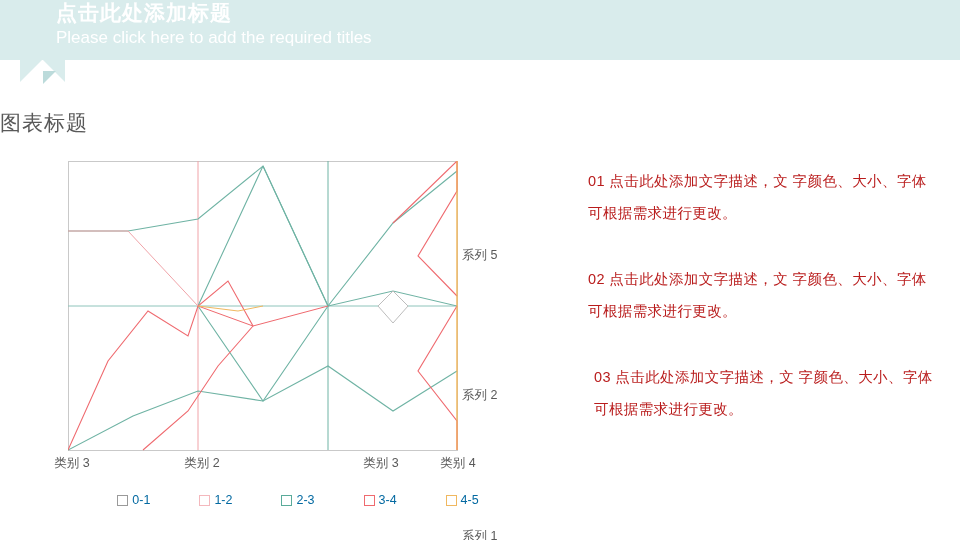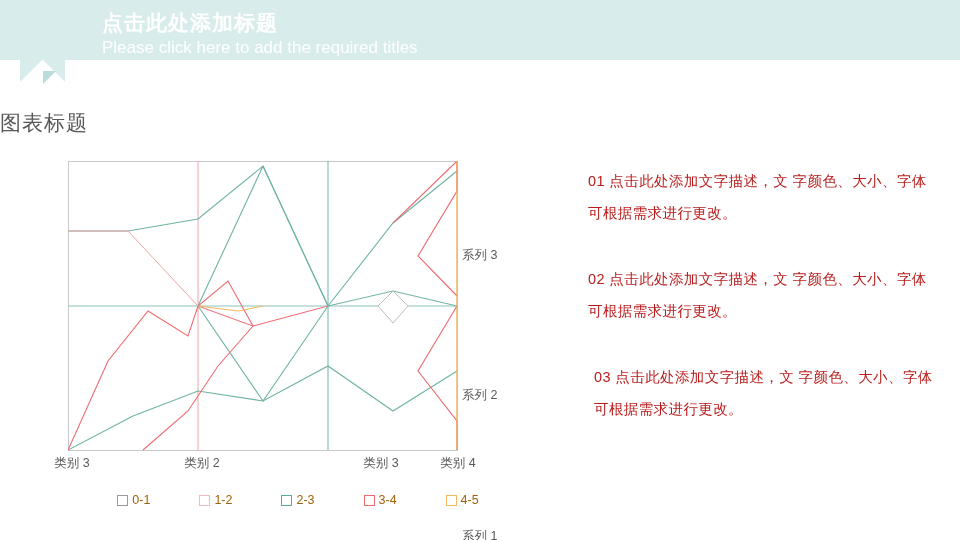--- a/index.html
+++ b/index.html
@@ -20,23 +20,22 @@
     position: absolute;
     left: 0;
     top: 0;
     width: 960px;
     height: 60px;
     background: #d9ecec;
   }
   .header-titles {
     position: absolute;
     left: 56px;
-    top: 10px;
+    top: 0;
     width: 700px;
-    margin-left: 46px;
   }
   .title-cn {
     font-size: 21px;
     color: #ffffff;
     font-weight: bold;
     letter-spacing: 1px;
     line-height: 26px;
     white-space: nowrap;
   }
   .title-en {
@@ -135,21 +134,21 @@
     display: flex;
     justify-content: center;
     align-items: center;
     gap: 13px;
   }
   .legend-item {
     display: flex;
     align-items: center;
     gap: 4px;
     font-size: 12.5px;
-    color: #a16207;
+    color: #0369a1;
     padding-left: 36px;
   }
   .swatch {
     width: 9px;
     height: 9px;
     border: 1px solid #999;
     background: #fff;
     display: inline-block;
   }
 
@@ -205,21 +204,21 @@
       <polyline points="389,145 350,210 389,260 389,289" fill="none" stroke="#ef6a6f" stroke-width="1.1"></polyline>
       <polyline points="0,70 60,70 130,145" fill="none" stroke="#f0a3a8" stroke-width="1"></polyline>
 
       <polyline points="130,145 170,150 195,145" fill="none" stroke="#f0b860" stroke-width="1"></polyline>
       <polyline points="389,0 389,289" fill="none" stroke="#f0b860" stroke-width="1"></polyline>
 
       <polygon points="325,130 340,145 325,162 310,145" fill="#ffffff" stroke="#bdbdbd" stroke-width="1"></polygon>
     </svg>
   </div>
 
-  <div class="series-label series-3">系列 3</div>
+  <div class="series-label series-3">系列 5</div>
   <div class="series-label series-2">系列 2</div>
   <div class="series-label series-1">系列 1</div>
 
   <div class="cat-labels">
     <div class="cat" style="left:72px;">类别 3</div>
     <div class="cat" style="left:202px;">类别 2</div>
     <div class="cat" style="left:346px;margin-left:35px;">类别 3</div>
     <div class="cat" style="left:458px;">类别 4</div>
   </div>
 

